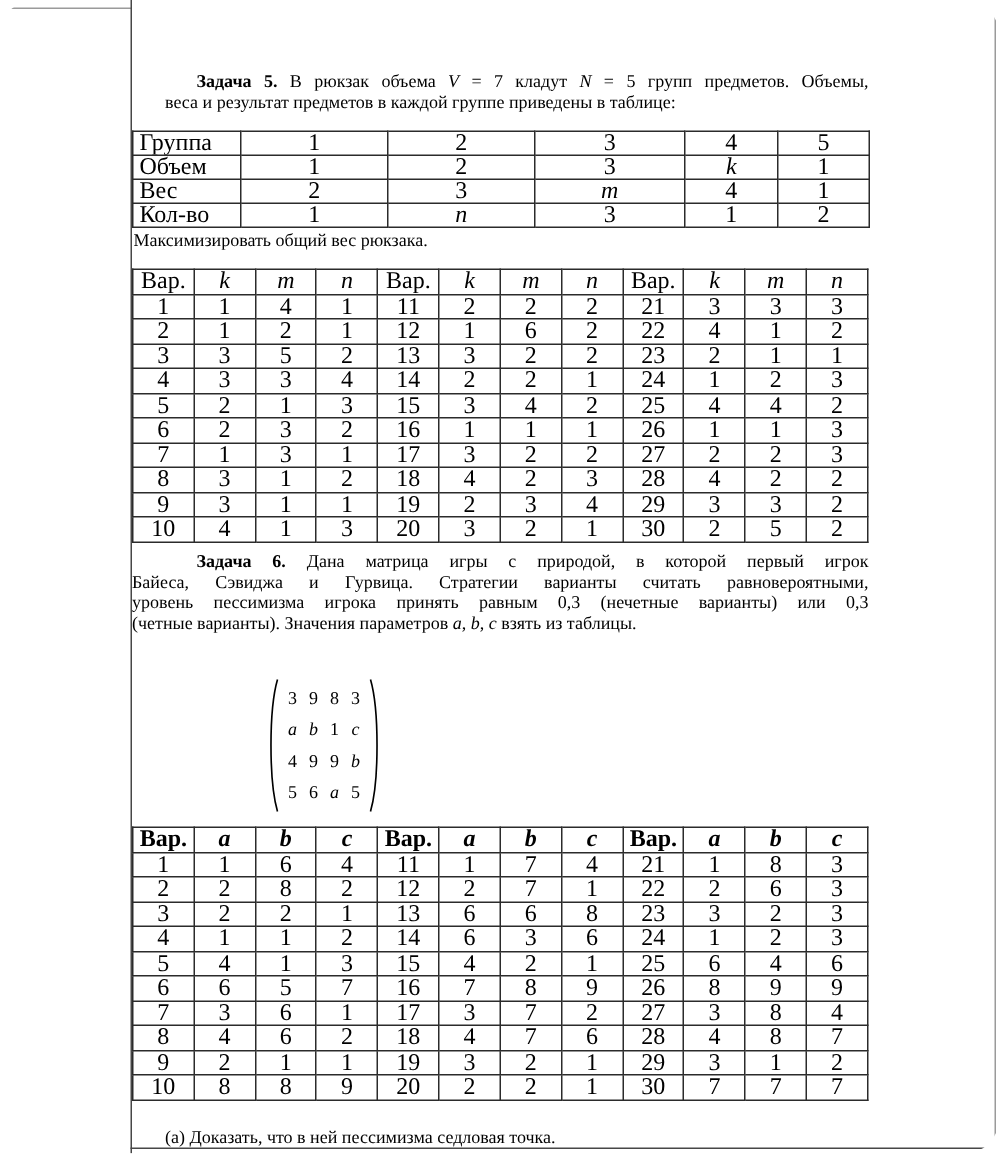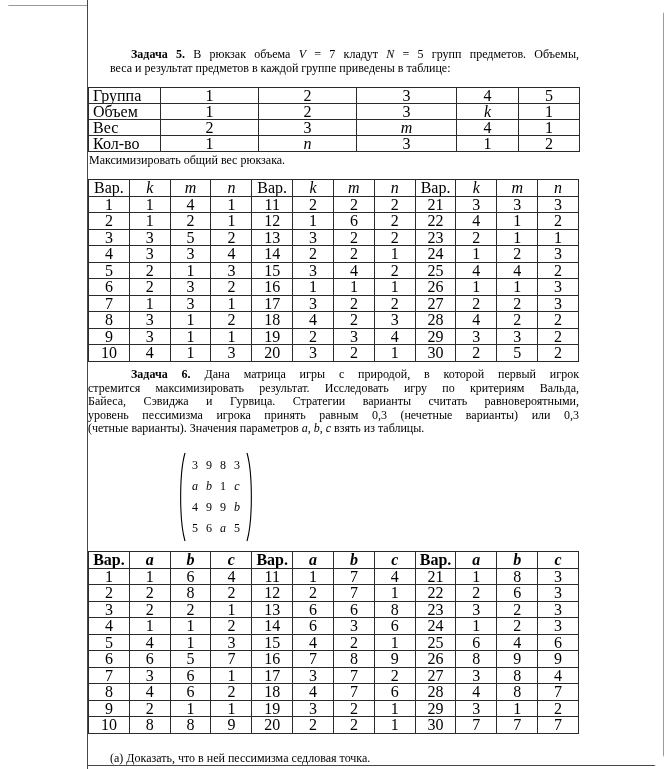--- a/index.html
+++ b/index.html
@@ -245,21 +245,20 @@
           <td>30</td>
           <td>2</td>
           <td>5</td>
           <td>2</td>
         </tr>
       </tbody>
     </table>
 
   <div class="plines" style="left:88px;top:368px;width:491px;--indent:43px">
       <div class="tline just"><b>Задача 6.</b> Дана матрица игры с природой, в которой первый игрок</div>
-      <div class="tline just">стремится максимизировать результат. Исследовать игру по критериям Вальда,</div>
       <div class="tline just">Байеса, Сэвиджа и Гурвица. Стратегии варианты считать равновероятными,</div>
       <div class="tline just">уровень пессимизма игрока принять равным 0,3 (нечетные варианты) или 0,3</div>
       <div class="tline">(четные варианты). Значения параметров <i>a</i>, <i>b</i>, <i>c</i> взять из таблицы.</div>
     </div>
 
   <div class="matrix" style="left:177px;top:451px">
     <svg class="paren" width="9" height="92" viewBox="0 0 9 92">
       <path d="M8 2 C 2.2 22 2.2 70 8 90" stroke="currentColor" stroke-width="1.1" fill="none"></path>
     </svg>
     <div class="mrows" id="matrix-rows">

